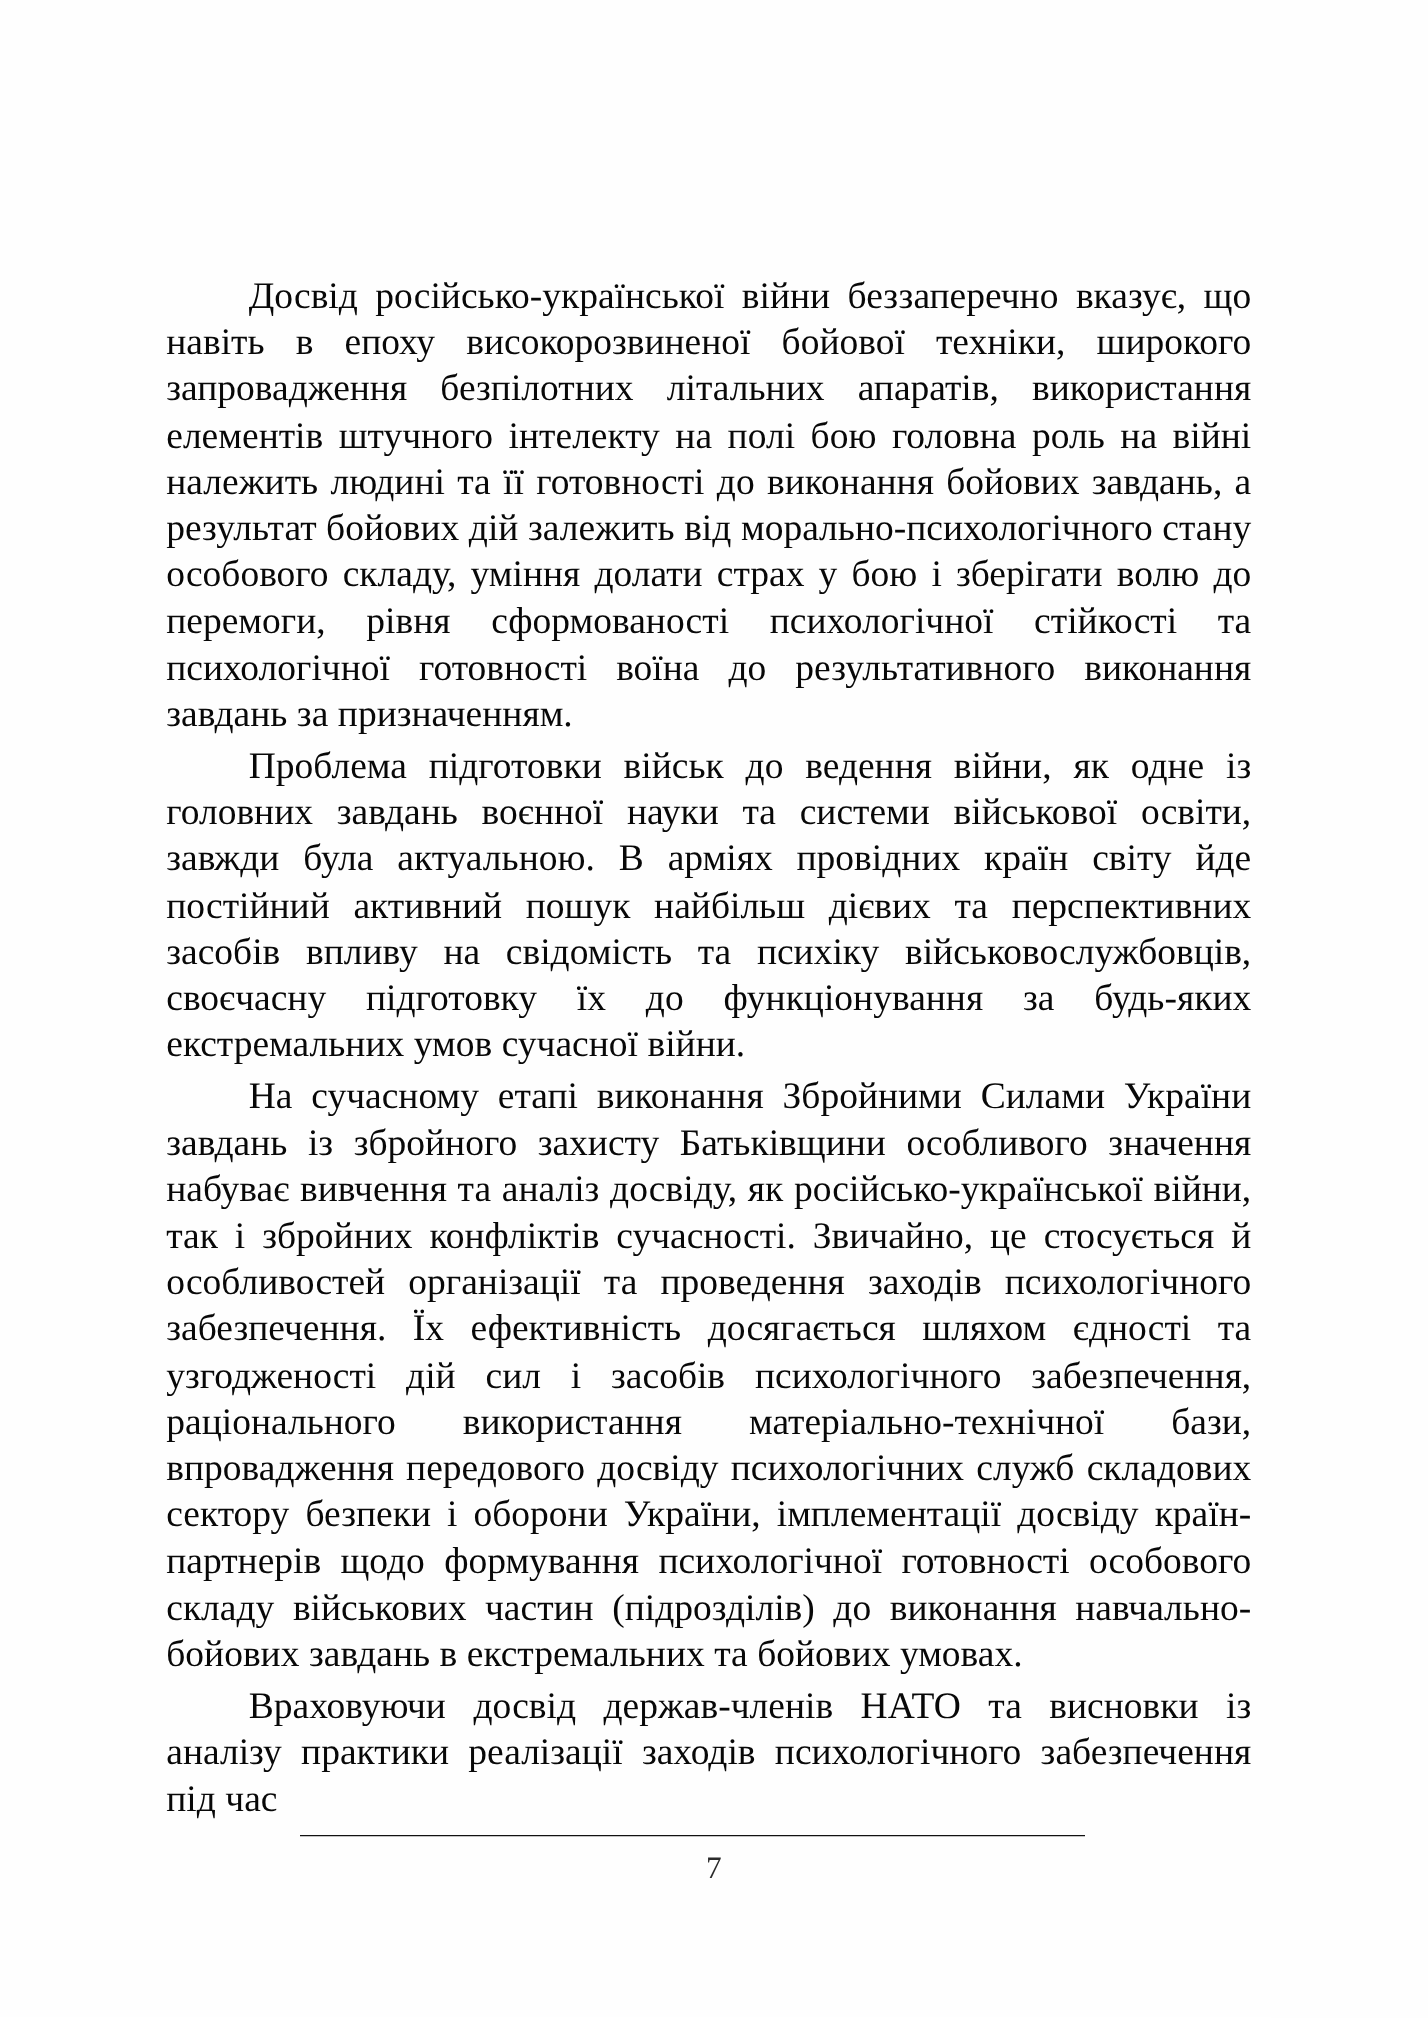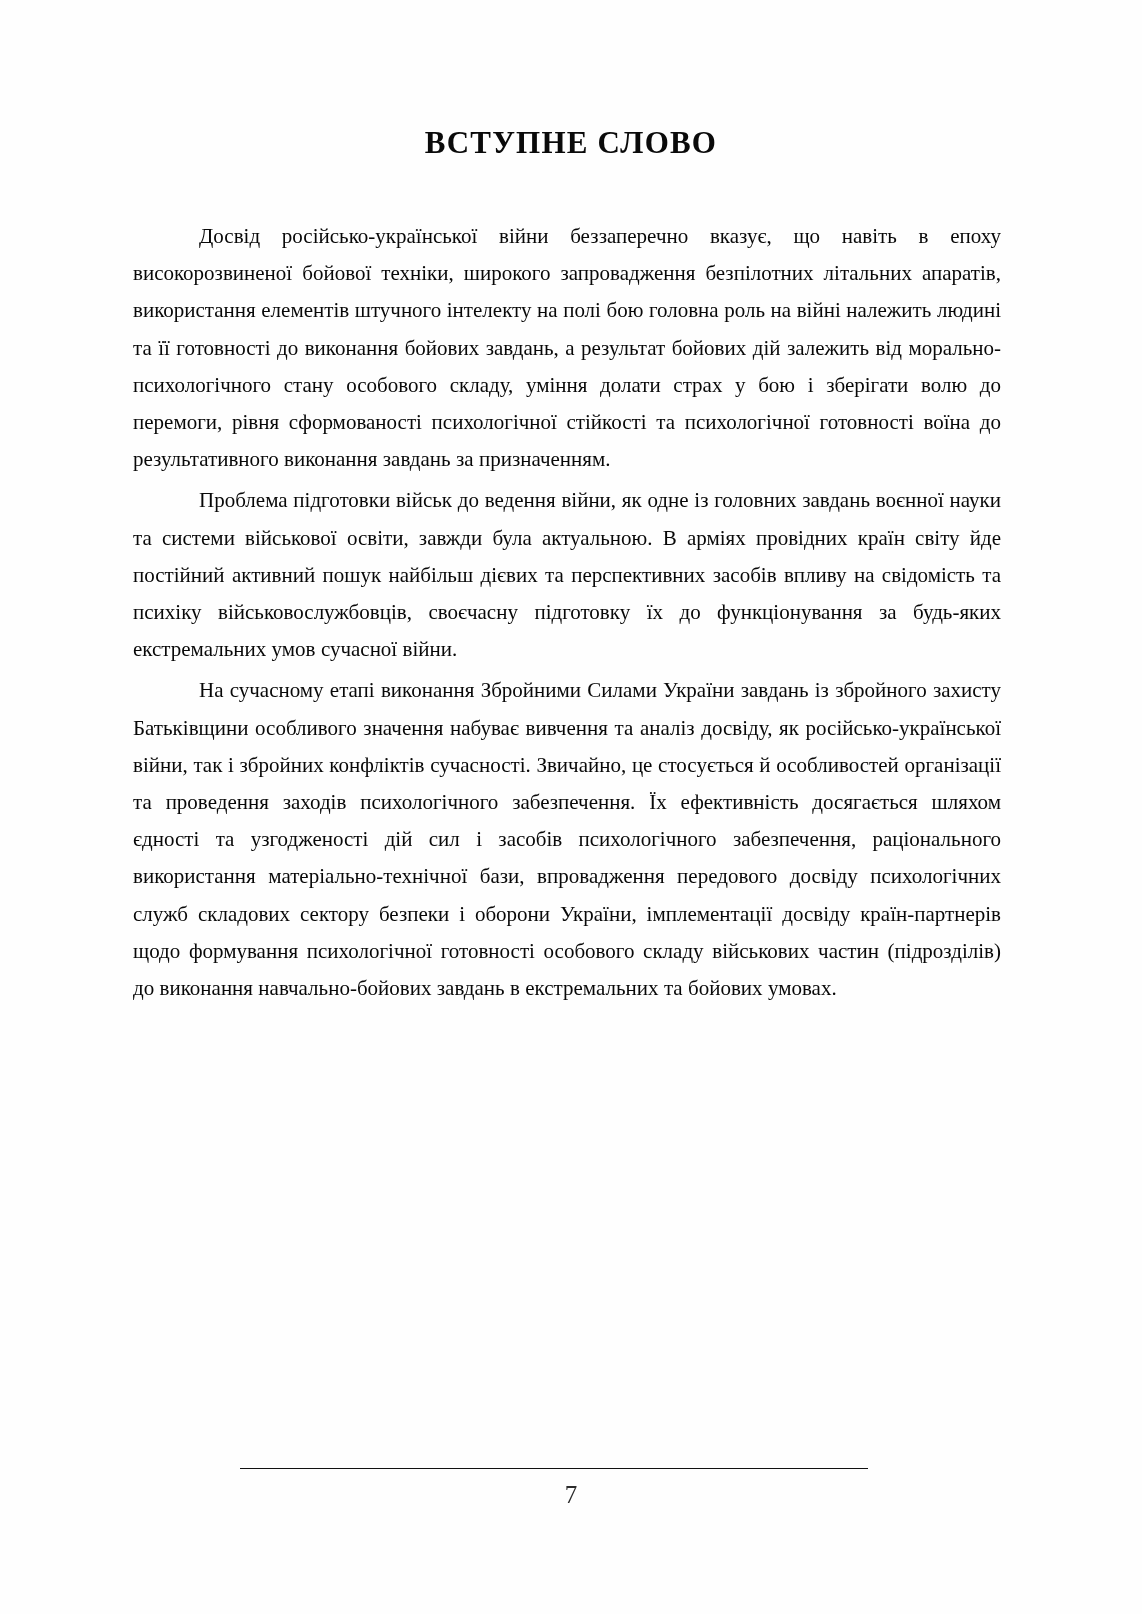--- a/index.html
+++ b/index.html
@@ -42,21 +42,21 @@
     top: 218px;
     left: 133px;
     width: 868px;
   }
 
   .para {
     margin: 0;
     text-align: justify;
     text-justify: inter-word;
     text-indent: 66px;
-    font-size: 21px;
+    font-size: 30px;
     line-height: 37.2px;
     color: #080808;
     hyphens: none;
     word-spacing: 0.1px;
   }
 
   
   .para + .para {
     margin-top: 4px;
   }
@@ -87,26 +87,26 @@
     font-family: "Liberation Serif", "DejaVu Serif", serif;
     font-size: 25px;
     color: #2b2b2b;
   }
 </style>
 </head>
 <body>
 
 <div class="page">
 
-  <h1 class="page-heading">ВСТУПНЕ СЛОВО</h1>
 
   <div class="body-block">
     <p class="para">Досвід російсько-української війни беззаперечно вказує, що навіть в епоху високорозвиненої бойової техніки, широкого запровадження безпілотних літальних апаратів, використання елементів штучного інтелекту на полі бою головна роль на війні належить людині та її готовності до виконання бойових завдань, а результат бойових дій залежить від морально-психологічного стану особового складу, уміння долати страх у бою і зберігати волю до перемоги, рівня сформованості психологічної стійкості та психологічної готовності воїна до результативного виконання завдань за призначенням.</p>
     <p class="para">Проблема підготовки військ до ведення війни, як одне із головних завдань воєнної науки та системи військової освіти, завжди була актуальною. В арміях провідних країн світу йде постійний активний пошук найбільш дієвих та перспективних засобів впливу на свідомість та психіку військовослужбовців, своєчасну підготовку їх до функціонування за будь-яких екстремальних умов сучасної війни.</p>
     <p class="para">На сучасному етапі виконання Збройними Силами України завдань із збройного захисту Батьківщини особливого значення набуває вивчення та аналіз досвіду, як російсько-української війни, так і збройних конфліктів сучасності. Звичайно, це стосується й особливостей організації та проведення заходів психологічного забезпечення. Їх ефективність досягається шляхом єдності та узгодженості дій сил і засобів психологічного забезпечення, раціонального використання матеріально-технічної бази, впровадження передового досвіду психологічних служб складових сектору безпеки і оборони України, імплементації досвіду країн-партнерів щодо формування психологічної готовності особового складу військових частин (підрозділів) до виконання навчально-бойових завдань в екстремальних та бойових умовах.</p>
+    <p class="para">Враховуючи досвід держав-членів НАТО та висновки із аналізу практики реалізації заходів психологічного забезпечення під час</p>
   </div>
 
   <div class="footer">
     <div class="footer-rule"></div>
     <div class="page-number">7</div>
   </div>
 
 </div>
 
 </body></html>

